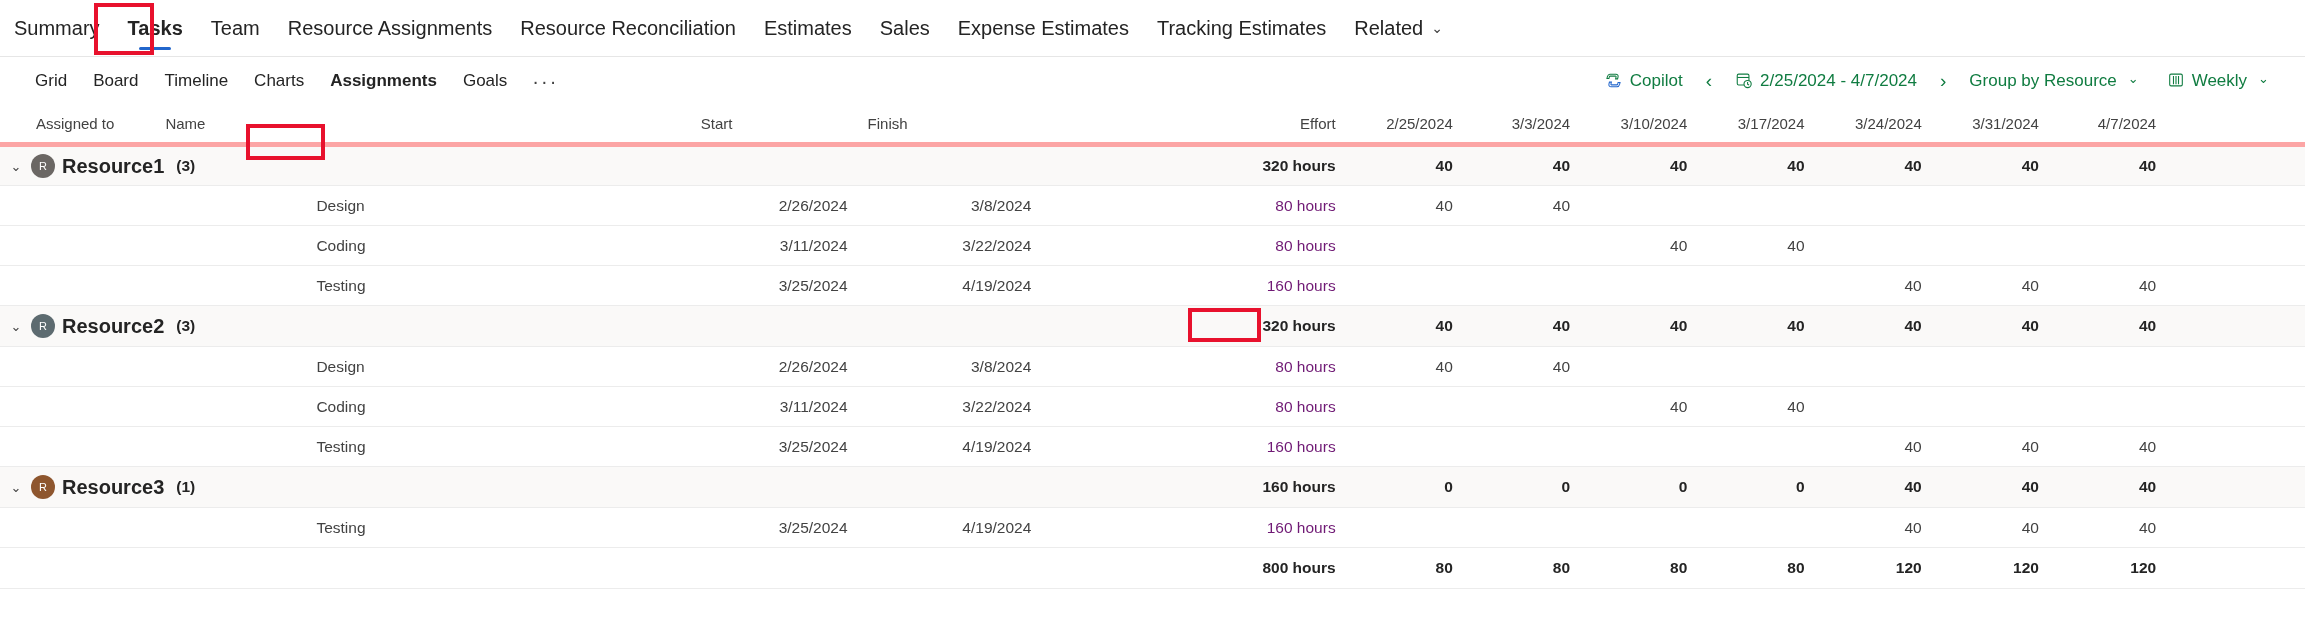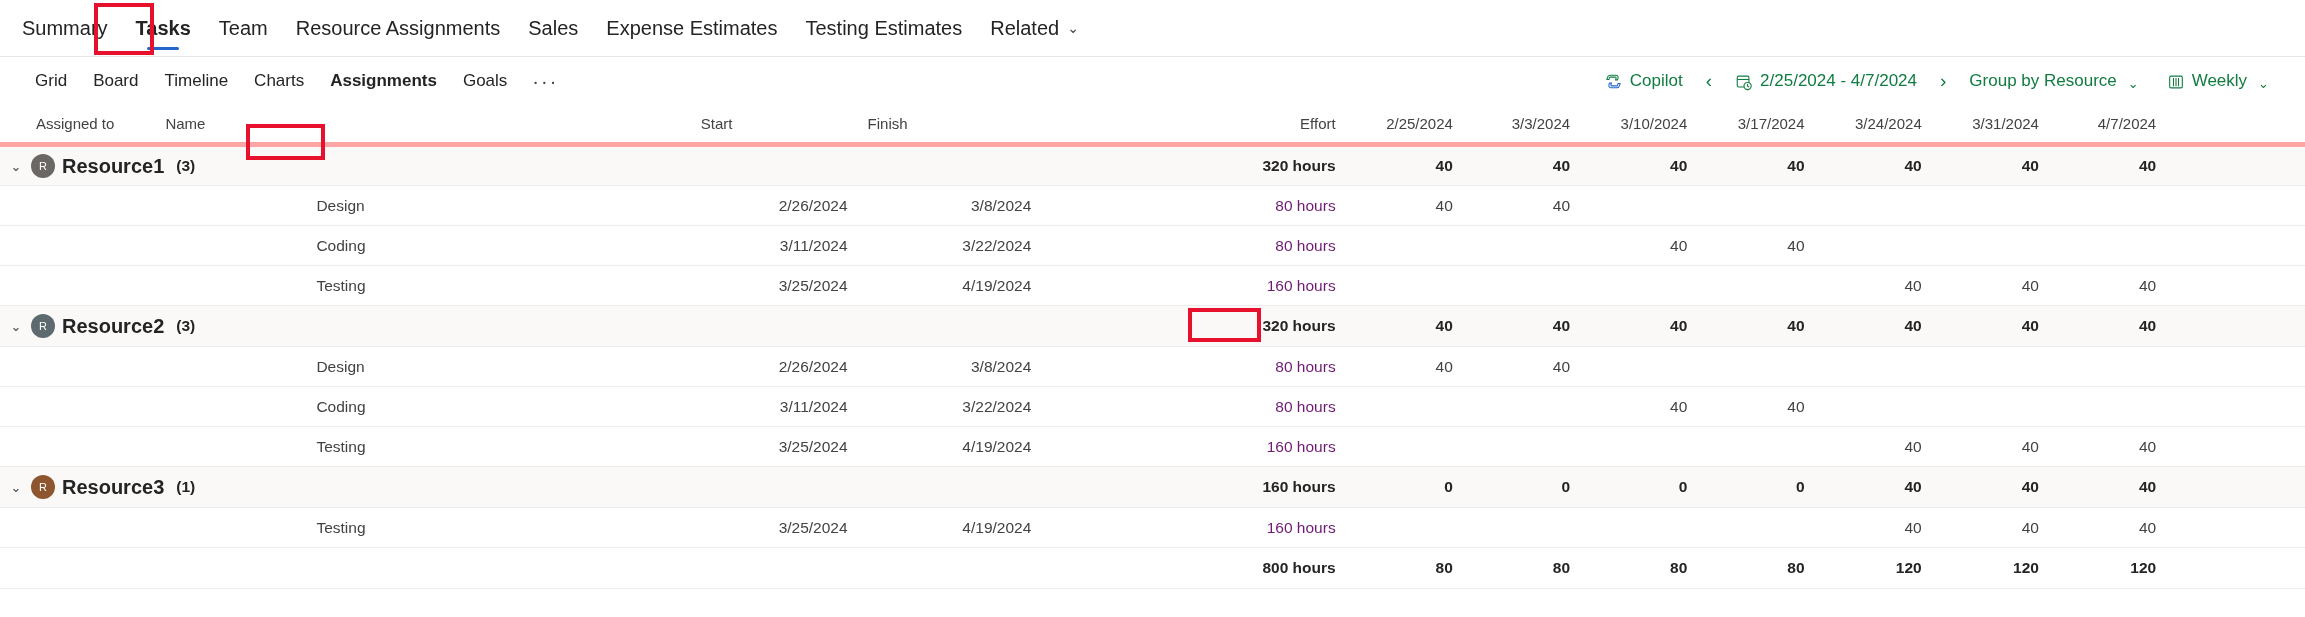--- a/index.html
+++ b/index.html
@@ -14,21 +14,20 @@
     color: #242424;
     overflow: hidden;
   }
 
   
   .topnav {
     position: relative;
     height: 57px;
     display: flex;
     align-items: center;
-    padding-left: 8px;
     border-bottom: 1px solid #e6e6e6;
     box-sizing: border-box;
   }
   .topnav-item {
     position: relative;
     font-size: 20px;
     color: #242424;
     padding: 0 14px;
     line-height: 56px;
     white-space: nowrap;
@@ -99,21 +98,21 @@
 
   .subnav-right {
     margin-left: auto;
     display: flex;
     align-items: center;
     padding-right: 22px;
     gap: 0px;
   }
   .tool {
     display: flex;
-    align-items: flex-end;
+    align-items: flex-start;
     gap: 7px;
     font-size: 17px;
     color: #107c41;
     padding: 4px 14px;
     white-space: nowrap;
     cursor: pointer;
   }
   .tool-arrow {
     color: #107c41;
     font-size: 19px;
@@ -237,23 +236,25 @@
 </style>
 </head>
 <body>
 
 <div class="topnav">
   <div id="topnav-items" style="display:flex;align-items:center;">
       <div class="topnav-item"><span>Summary</span></div>
       <div class="topnav-item active"><span>Tasks</span><span class="underline"></span></div>
       <div class="topnav-item"><span>Team</span></div>
       <div class="topnav-item"><span>Resource Assignments</span></div>
+      <div class="topnav-item"><span>Resource Reconciliation</span></div>
+      <div class="topnav-item"><span>Estimates</span></div>
       <div class="topnav-item"><span>Sales</span></div>
       <div class="topnav-item"><span>Expense Estimates</span></div>
-      <div class="topnav-item"><span>Testing Estimates</span></div>
+      <div class="topnav-item"><span>Tracking Estimates</span></div>
       <div class="topnav-item"><span>Related</span><span class="chev">⌄</span></div>
     </div>
   <div class="redbox" id="redbox-tasks"></div>
 </div>
 
 <div class="subnav">
   <div class="subnav-left" id="subnav-items">
       <div class="subnav-item">Grid</div>
       <div class="subnav-item">Board</div>
       <div class="subnav-item">Timeline</div>

